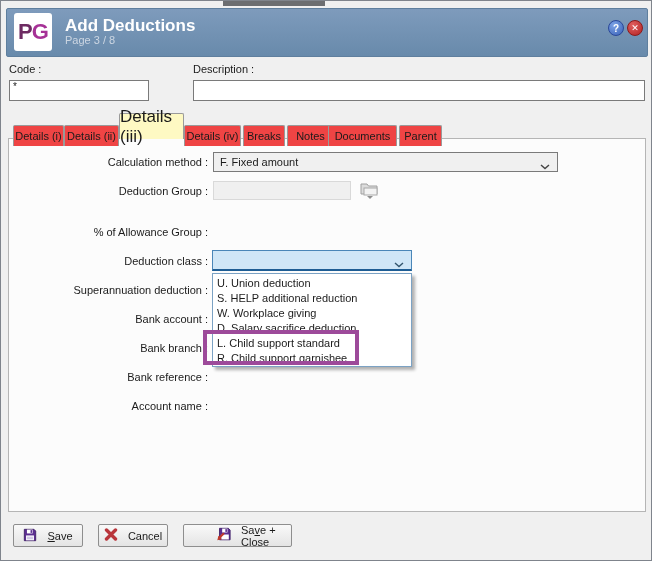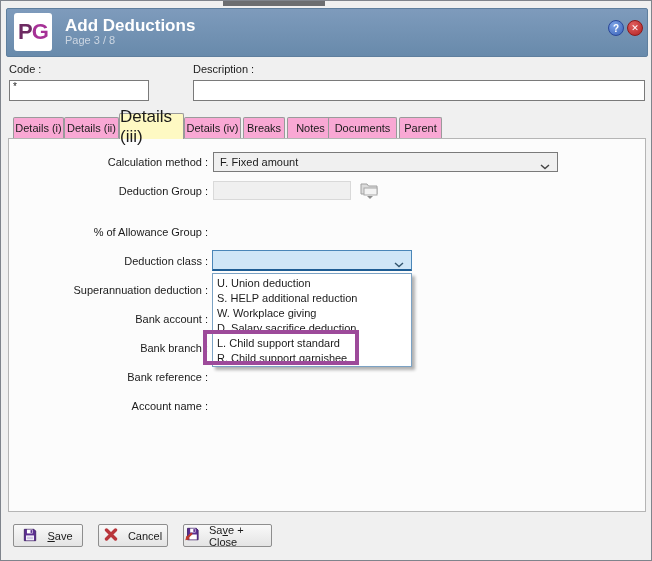--- a/index.html
+++ b/index.html
@@ -27,21 +27,21 @@
   #artifact{left:222px;top:0;width:102px;height:5px;background:#55575a;opacity:.85;}
 
   
   .fld-label{color:#1b1b1b;}
   .textbox{background:#ffffff;border:1px solid #7a7a7a;}
   #code-input{left:8px;top:79px;width:140px;height:21px;padding:1px 3px;font-size:10px;line-height:10px;}
   #desc-input{left:192px;top:79px;width:452px;height:21px;}
   #code-label{left:8px;top:62px;} #desc-label{left:192px;top:62px;}
 
   
-  .tab{top:116px;height:21px;background:#f9a8d4;border:1px solid #9a9a9a;border-bottom:none;
+  .tab{top:124px;height:21px;background:#ef4444;border:1px solid #9a9a9a;border-bottom:none;
     border-radius:2px 2px 0 0;display:flex;align-items:center;justify-content:center;cursor:pointer;z-index:2;}
   .tab.active{top:112px;height:26px;background:#fef9c3;z-index:4;font-size:17px;}
   #panel{left:7px;top:137px;width:638px;height:374px;background:#fcfcfc;border:1px solid #b5b5b5;z-index:1;}
 
   
   .row-label{left:10px;width:197px;text-align:right;z-index:2;}
 
   
   #calc-combo{left:212px;top:151px;width:345px;height:20px;background:#f0f0f0;border:1px solid #7a7a7a;
     display:flex;align-items:center;padding-left:6px;z-index:2;cursor:pointer;}
@@ -58,21 +58,21 @@
     box-shadow:3px 3px 3px rgba(0,0,0,.3);z-index:6;padding-top:2px;}
   .ded-opt{height:15px;line-height:15px;padding-left:4px;white-space:nowrap;cursor:pointer;}
   #highlight-box{left:202px;top:329px;width:156px;height:35px;border:4px solid #9d4a9a;z-index:8;pointer-events:none;}
   #bankref-input{left:210px;top:368px;width:122px;height:19px;background:#efefef;border:1px solid #dcdcdc;}
   #acct-input{left:210px;top:396px;width:248px;height:19px;background:#f0f0f0;border:1px solid #c2c2c2;}
 
   
   .btn{top:523px;height:23px;background:linear-gradient(#f9f9f9,#e4e4e4);border:1px solid #8e8e8e;
     border-radius:2px;display:flex;align-items:center;justify-content:center;gap:10px;cursor:pointer;z-index:2;}
   .btn .key{text-decoration:underline;}
-  #save-btn{left:12px;width:70px;} #cancel-btn{left:97px;width:70px;} #saveclose-btn{left:182px;width:89px;}
+  #save-btn{left:12px;width:70px;} #cancel-btn{left:97px;width:70px;} #saveclose-btn{left:182px;width:109px;padding-left:32px;}
 </style>
 </head>
 <body>
 
 <div id="window">
 
   <div id="artifact" class="abs"></div>
 
   <div id="titlebar" class="abs"></div>
   <div id="logo" class="abs">

